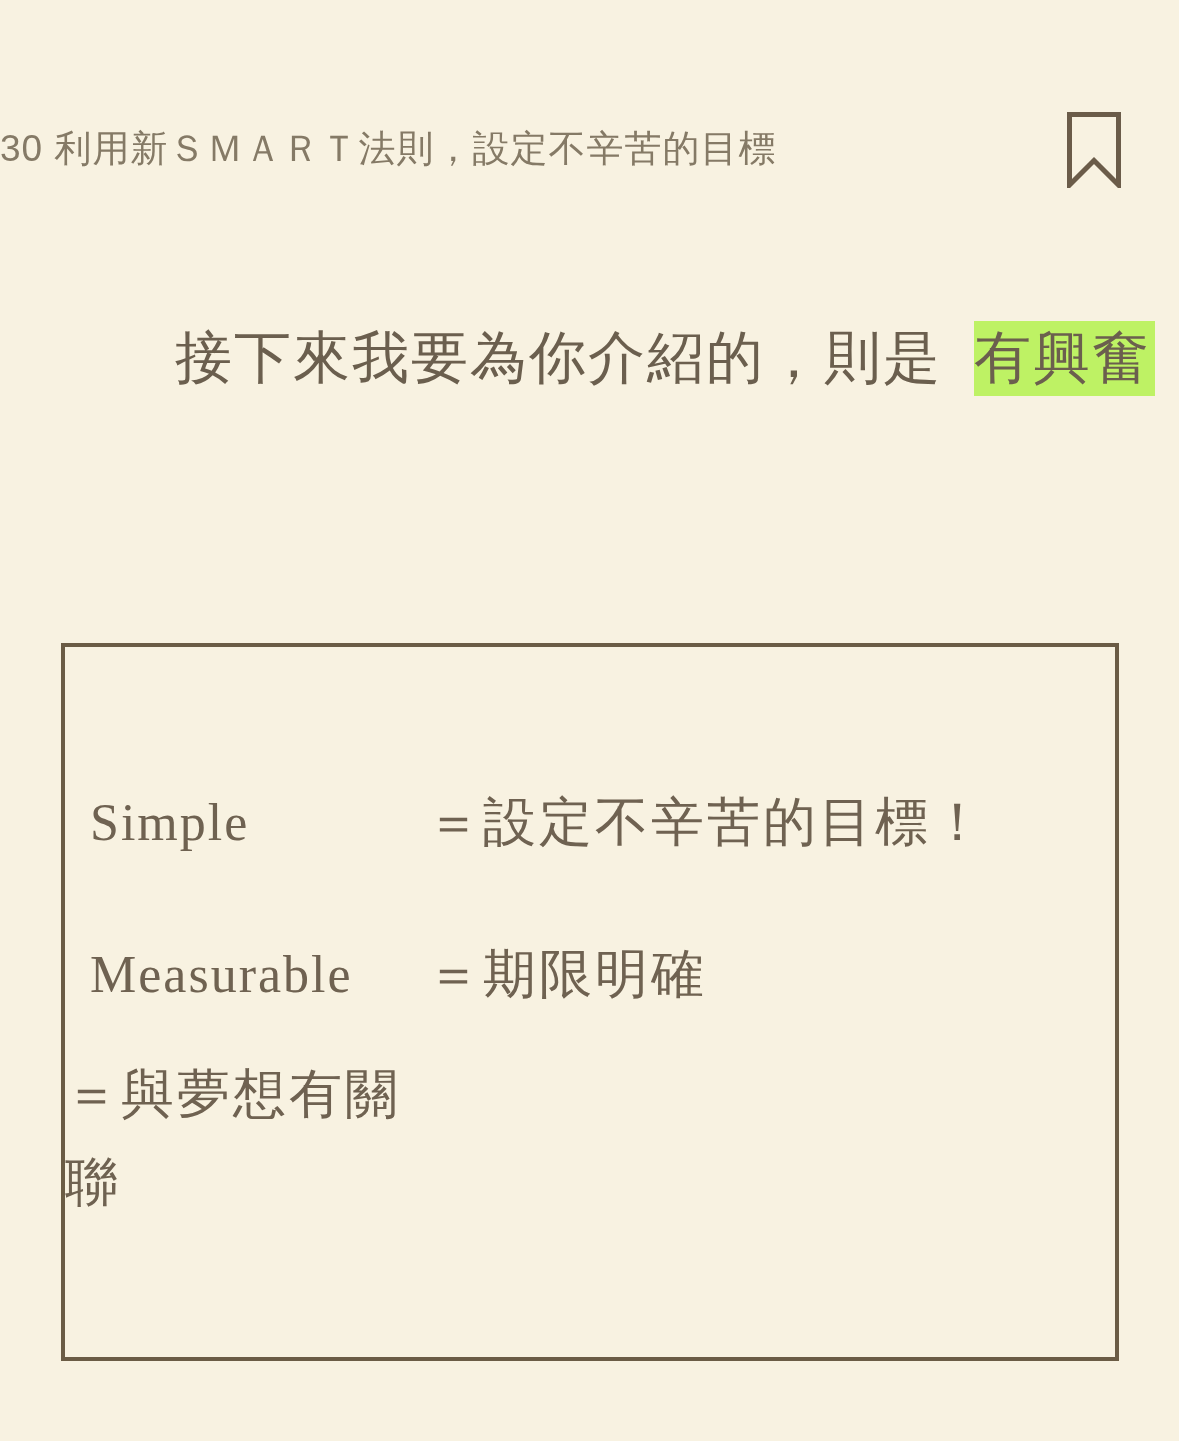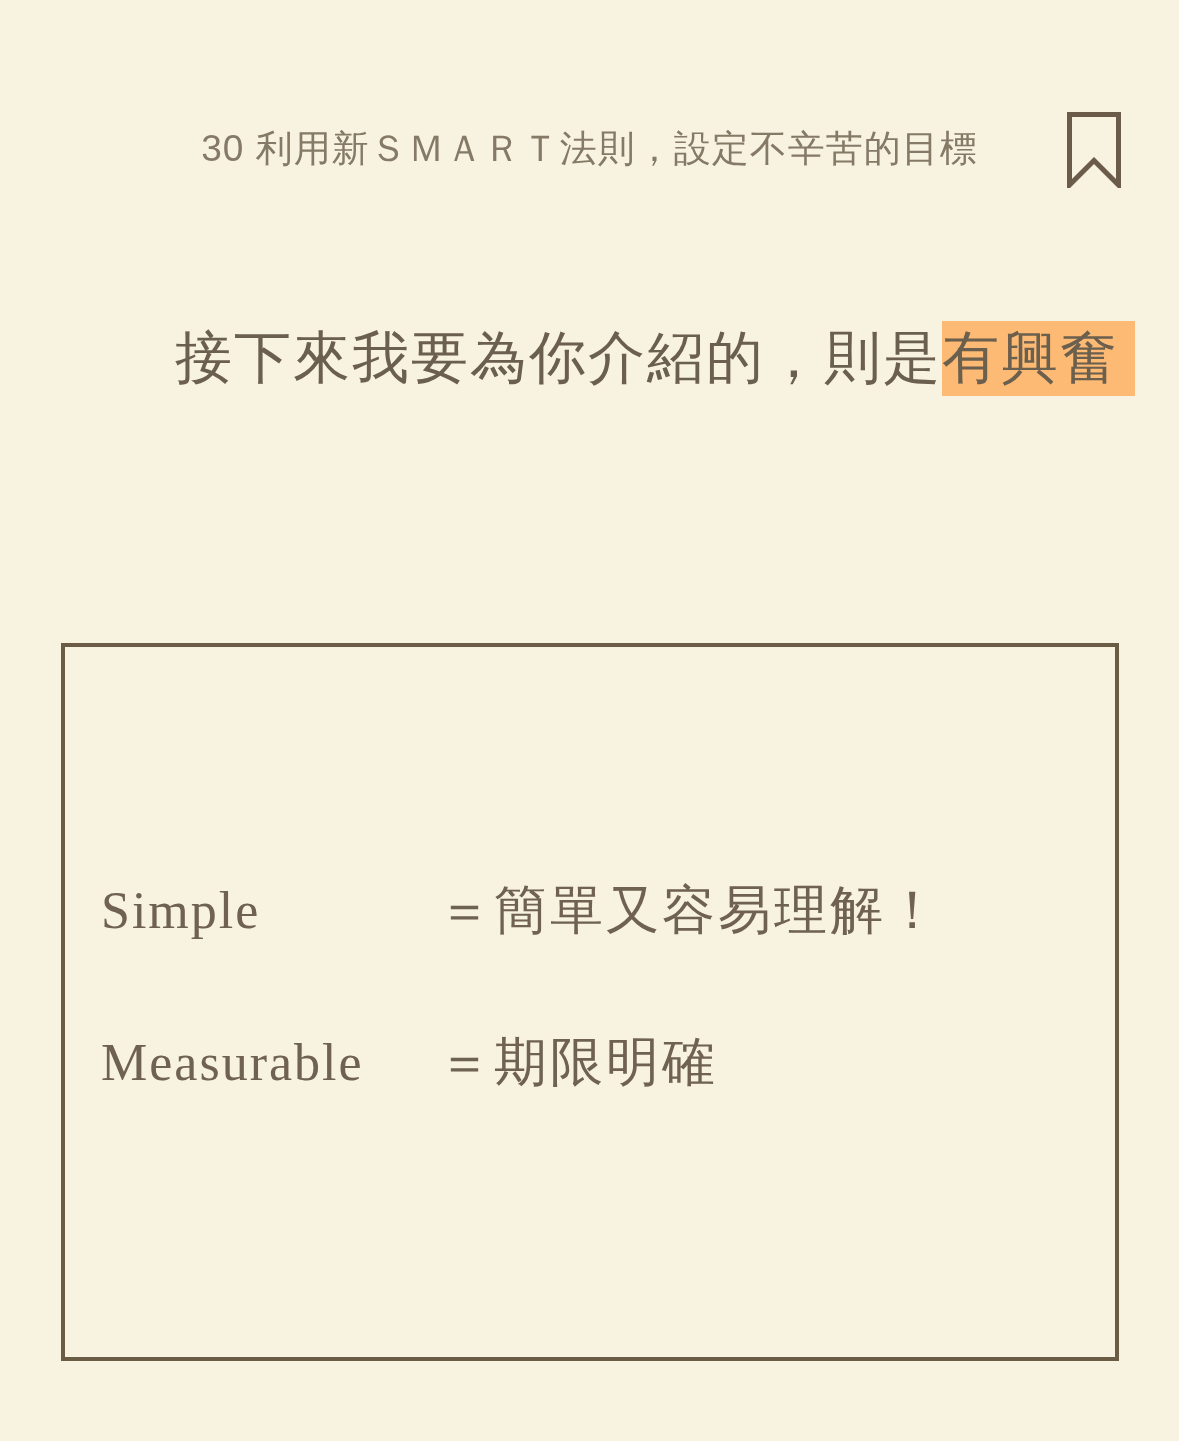--- a/index.html
+++ b/index.html
@@ -14,21 +14,21 @@
     overflow: hidden;
     font-family: "Liberation Serif", serif;
   }
 
   
   .chapter-header {
     position: absolute;
     top: 126px;
     left: 0;
     width: 1179px;
-    text-align: center;
+    text-align: left;
     font-family: "Liberation Sans", sans-serif;
     font-size: 37px;
     line-height: 46px;
     color: #857a66;
     letter-spacing: 1px;
   }
   .bookmark {
     position: absolute;
     top: 112px;
     left: 1066px;
@@ -45,22 +45,23 @@
     left: 61px;
     width: 1060px;
     font-size: 57px;
     line-height: 84px;
     letter-spacing: 2px;
     color: #6b5f4e;
   }
   .para-line { white-space: nowrap; }
   .para-line.indent { padding-left: 114px; }
   .hl {
-    background: #fdba74;
-    padding: 5px 16px 7px 0;
+    background: #bef264;
+    padding: 5px 4px 7px 0;
+    margin-left: 32px;
   }
 
   
   .smart-box {
     position: absolute;
     top: 643px;
     left: 61px;
     width: 1058px;
     height: 718px;
     box-sizing: border-box;
@@ -68,21 +69,21 @@
     padding: 12px 0;
     display: flex;
     flex-direction: column;
     justify-content: center;
     overflow: hidden;
   }
   .smart-row {
     display: grid;
     grid-template-columns: 362px 1fr;
     align-items: center;
-    padding: 16px 11px;
+    padding: 16px 0;
   }
   .smart-term {
     font-size: 52px;
     letter-spacing: 2px;
     color: #6f6251;
     padding-left: 25px;
   }
   .smart-def {
     font-size: 53px;
     line-height: 88px;
@@ -105,28 +106,29 @@
 </div>
 
 <div class="body-paragraph">
   <div class="para-line indent"><span>接下來我要為你介紹的，則是</span><span class="hl">有興奮</span></div>
 </div>
 
 <div class="smart-box">
 
   <div class="smart-row">
     <div class="smart-term">Simple</div>
-    <div class="smart-def">＝簡單又容易理解！</div>
+    <div class="smart-def">＝設定不辛苦的目標！</div>
   </div>
 
   <div class="smart-row">
   </div>
 
   <div class="smart-row">
     <div class="smart-term">Measurable</div>
     <div class="smart-def">＝期限明確</div>
   </div>
 
   <div class="smart-row">
+    <div class="smart-def">＝與夢想有關聯</div>
   </div>
 
 
 </div>
 
 </body></html>

